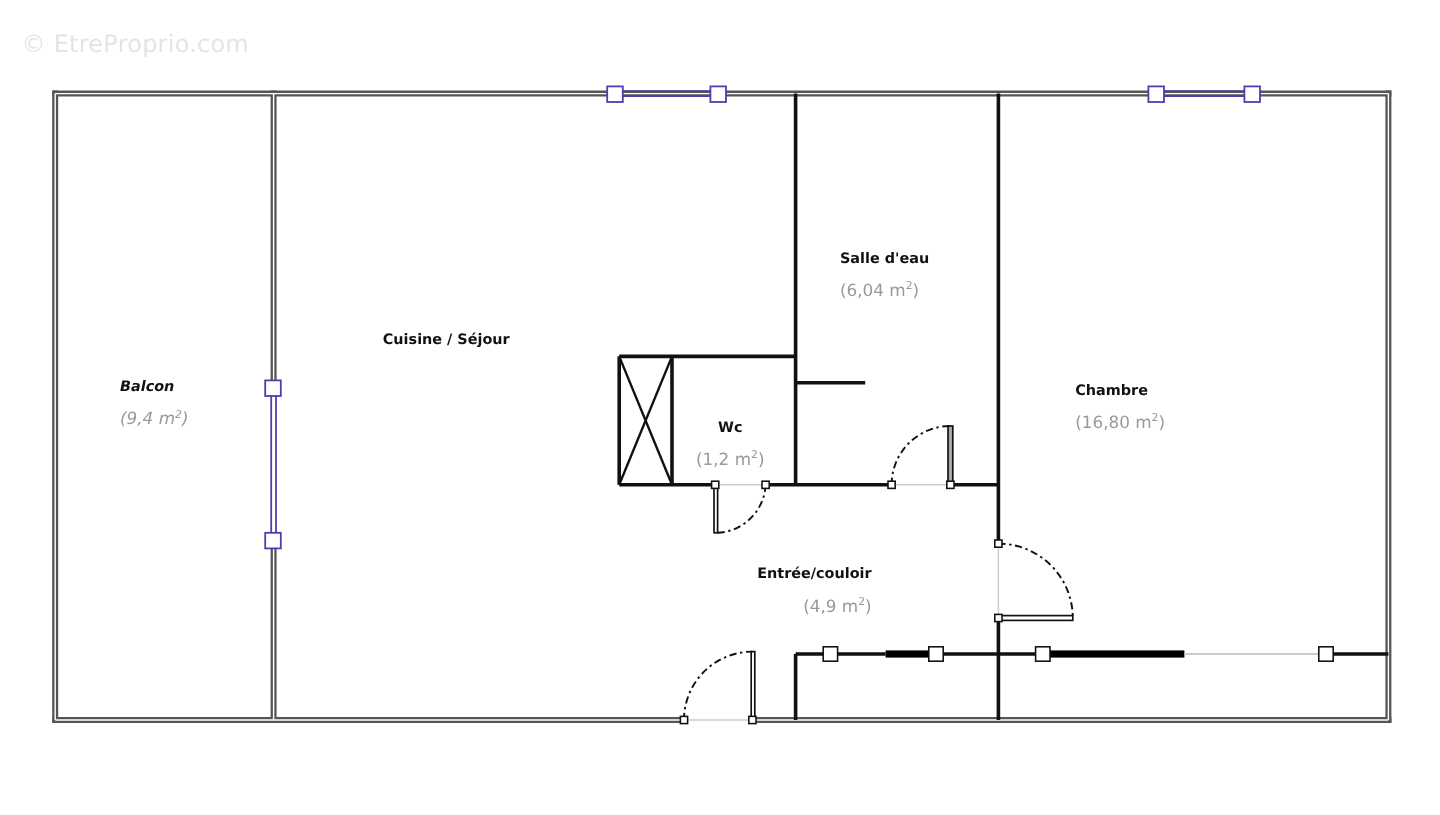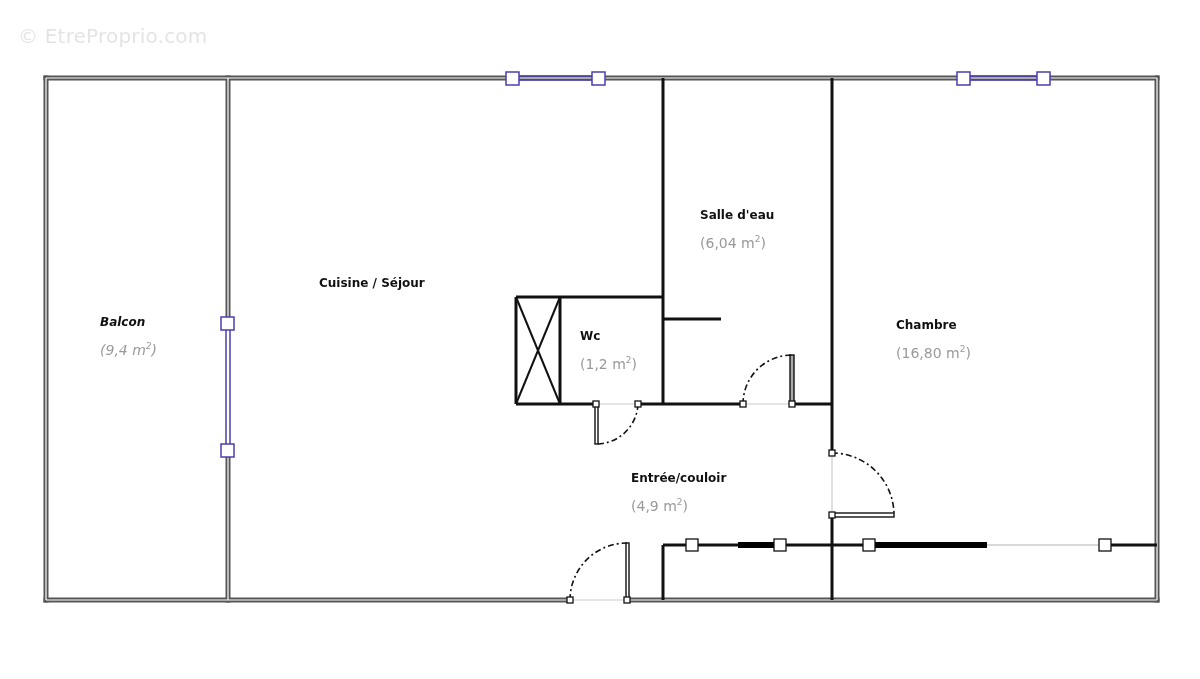--- a/index.html
+++ b/index.html
@@ -120,29 +120,29 @@
 <div class="watermark">© EtreProprio.com</div>
 
 <div id="rooms">
     <div class="room" style="left: 100px; top: 310px; font-style: italic;">
       <div class="name">Balcon</div>
       <div class="area">(<span>9,4</span> <span>m</span><sup>2</sup>)</div>
     </div>
     <div class="room" style="left: 319px; top: 271px;">
       <div class="name">Cuisine / Séjour</div>
     </div>
-    <div class="room" style="left: 580px; top: 324px;">
+    <div class="room" style="left: 580px; top: 344px; text-align: center;">
       <div class="name">Wc</div>
       <div class="area">(<span>1,2</span> <span>m</span><sup>2</sup>)</div>
     </div>
     <div class="room" style="left: 700px; top: 203px;">
       <div class="name">Salle d'eau</div>
       <div class="area">(<span>6,04</span> <span>m</span><sup>2</sup>)</div>
     </div>
     <div class="room" style="left: 896px; top: 297px; margin-top: 16px;">
       <div class="name">Chambre</div>
       <div class="area">(<span>16,80</span> <span>m</span><sup>2</sup>)</div>
     </div>
-    <div class="room" style="left: 631px; top: 466px;">
+    <div class="room" style="left: 631px; top: 466px; text-align: right;">
       <div class="name">Entrée/couloir</div>
       <div class="area">(<span>4,9</span> <span>m</span><sup>2</sup>)</div>
     </div>
   </div>
 
 </body></html>

